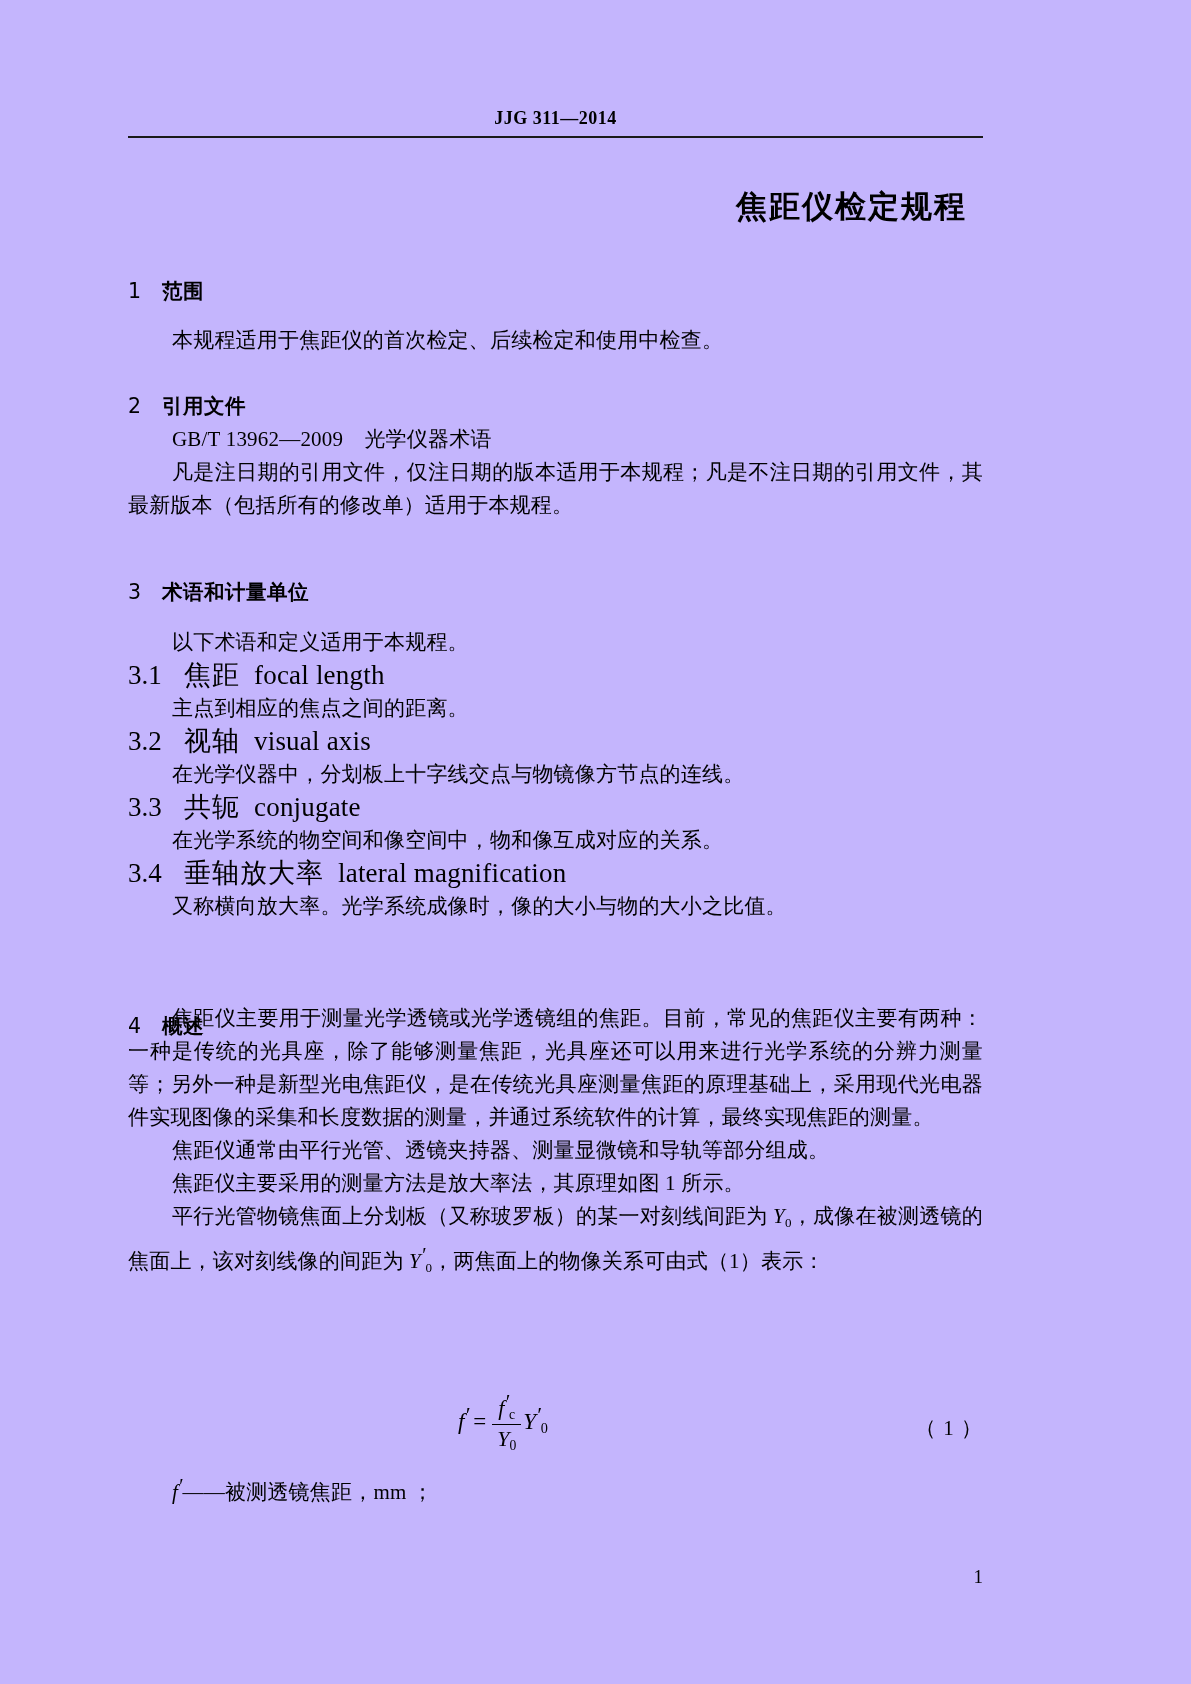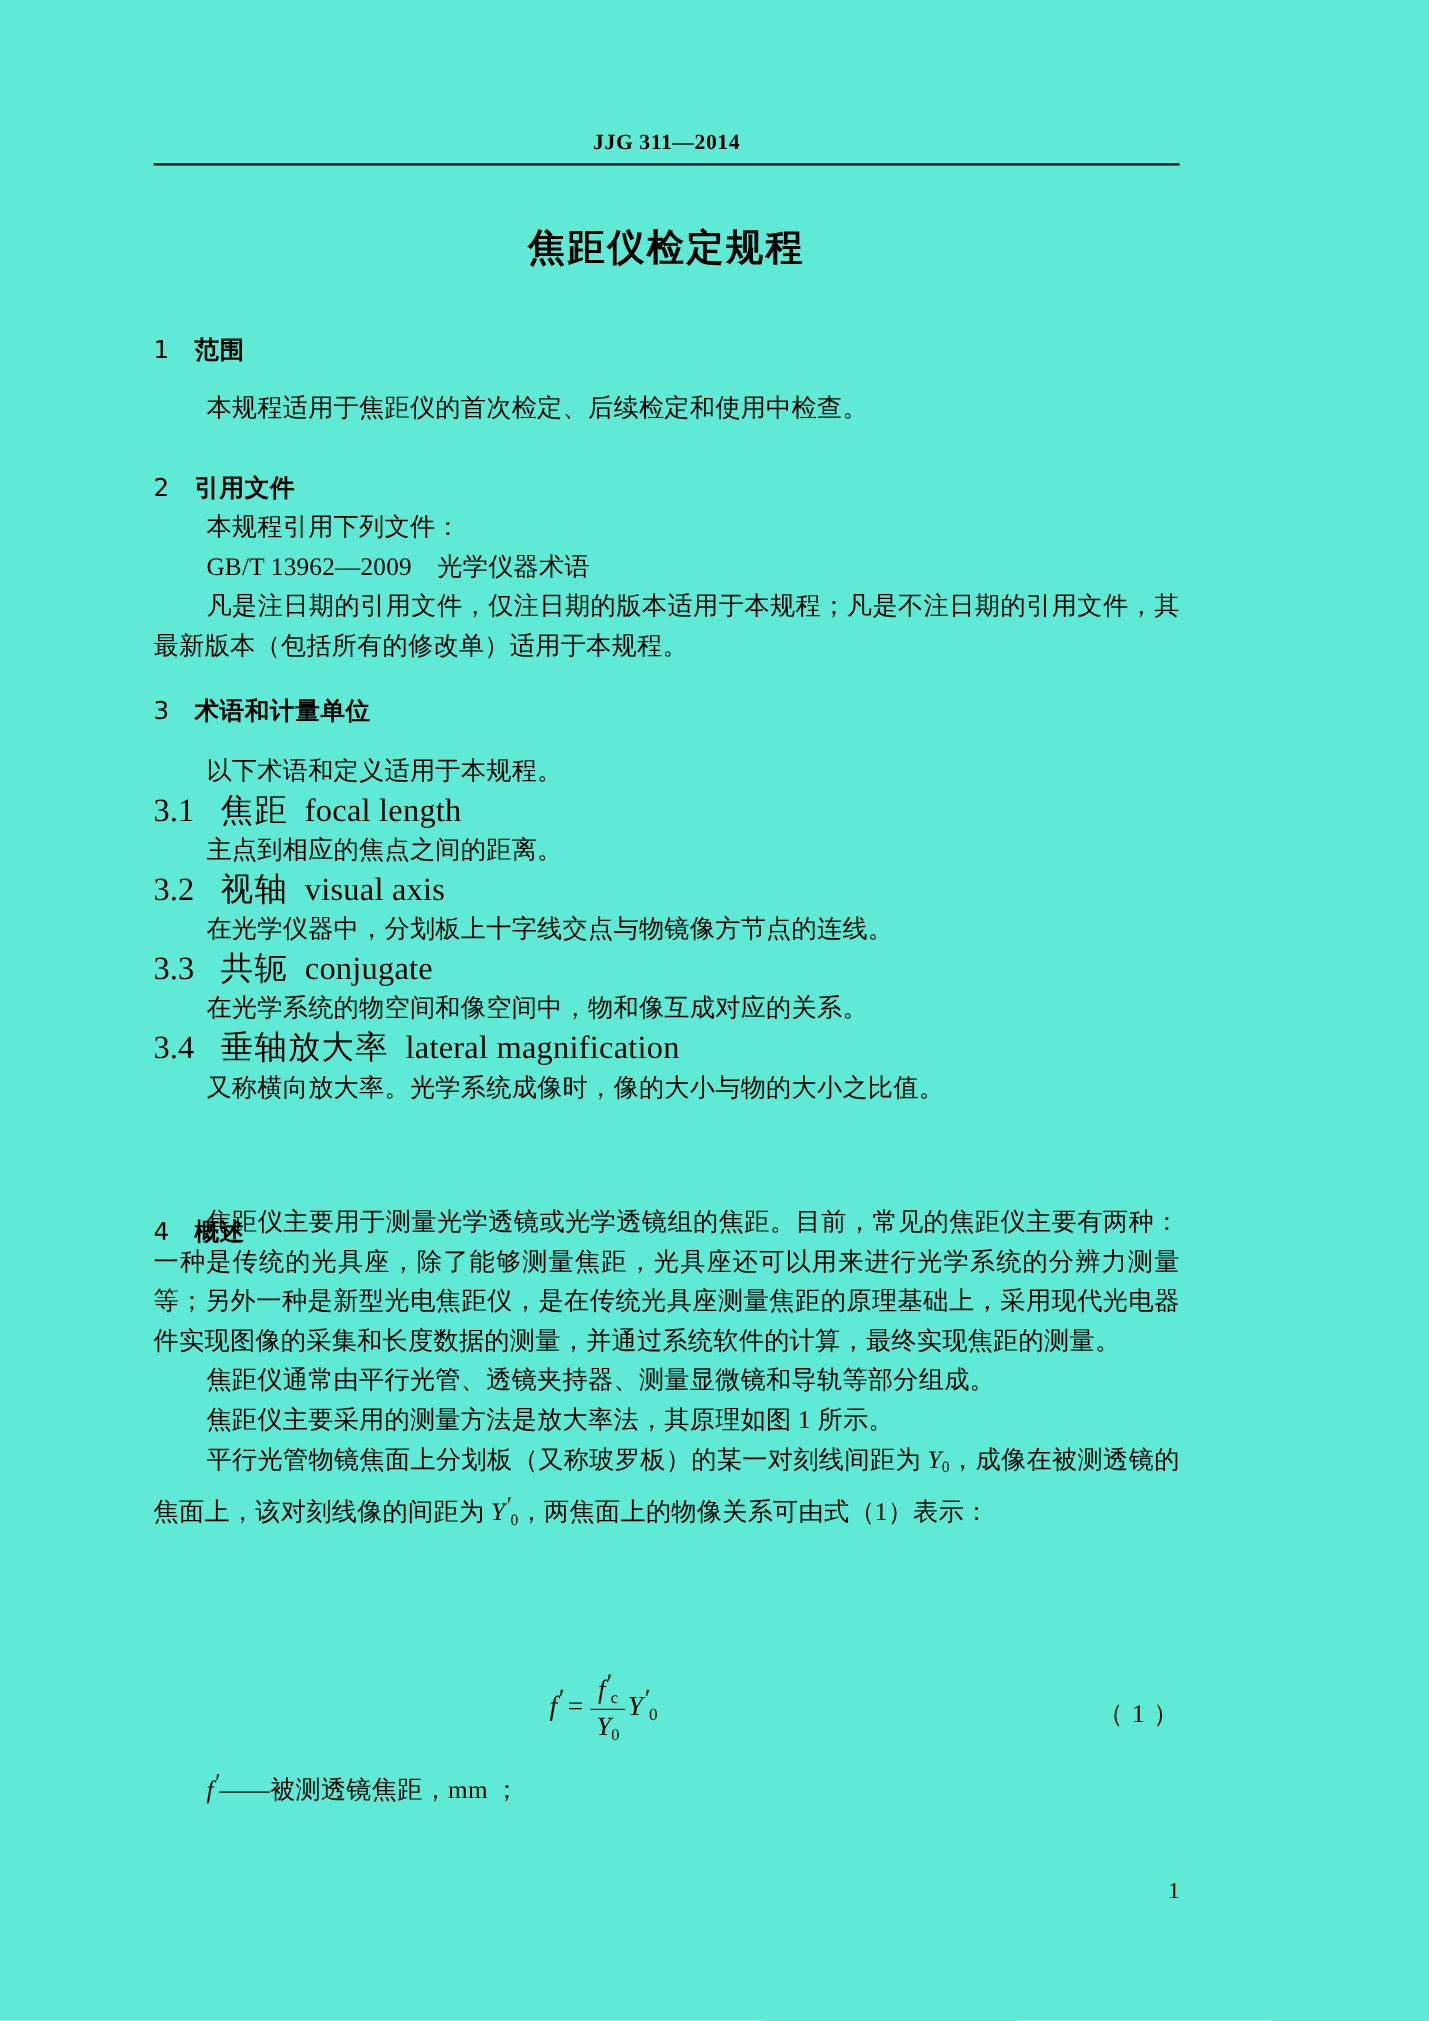--- a/index.html
+++ b/index.html
@@ -9,21 +9,21 @@
   }
   body {
     font-family: "Liberation Serif", "DejaVu Serif", serif;
     color: #000000;
   }
   .page {
     position: relative;
     width: 1191px;
     height: 1684px;
     margin: 0 auto;
-    background: #5eead4;
+    background: #c4b5fd;
     box-sizing: border-box;
     padding: 0;
     overflow: hidden;
   }
   
   .runhead {
     position: absolute;
     left: 128px;
     top: 108px;
     width: 855px;
@@ -37,24 +37,24 @@
     position: absolute;
     left: 128px;
     top: 136px;
     width: 855px;
     height: 0;
     border-top: 2.2px solid #1a1a1a;
   }
   
   .doc-title {
     position: absolute;
-    left: 128px;
+    left: 112px;
     top: 186px;
     width: 855px;
-    text-align: center;
+    text-align: right;
     font-family: "DejaVu Sans", "Liberation Sans", sans-serif;
     font-size: 31px;
     font-weight: bold;
     letter-spacing: 2px;
   }
   
   .blk { position: absolute; left: 128px; width: 855px; }
 
   h2.sec {
     margin: 0;
@@ -173,21 +173,20 @@
   <div class="blk" style="top:324px;">
     <p class="para">本规程适用于焦距仪的首次检定、后续检定和使用中检查。</p>
   </div>
 
   <div class="blk" style="top:376px;margin-top:16px;">
     <h2 class="sec">
       <span class="num">2</span><span>引用文件</span>
     </h2>
   </div>
   <div class="blk" style="top:423px;">
-    <p class="para">本规程引用下列文件：</p>
     <p class="para">GB/T 13962—2009　光学仪器术语</p>
     <p class="para">凡是注日期的引用文件，仅注日期的版本适用于本规程；凡是不注日期的引用文件，其最新版本（包括所有的修改单）适用于本规程。</p>
   </div>
 
   <div class="blk" style="top:578px;">
     <h2 class="sec">
       <span class="num">3</span><span>术语和计量单位</span>
     </h2>
   </div>
   <div class="blk" style="top:626px;">

